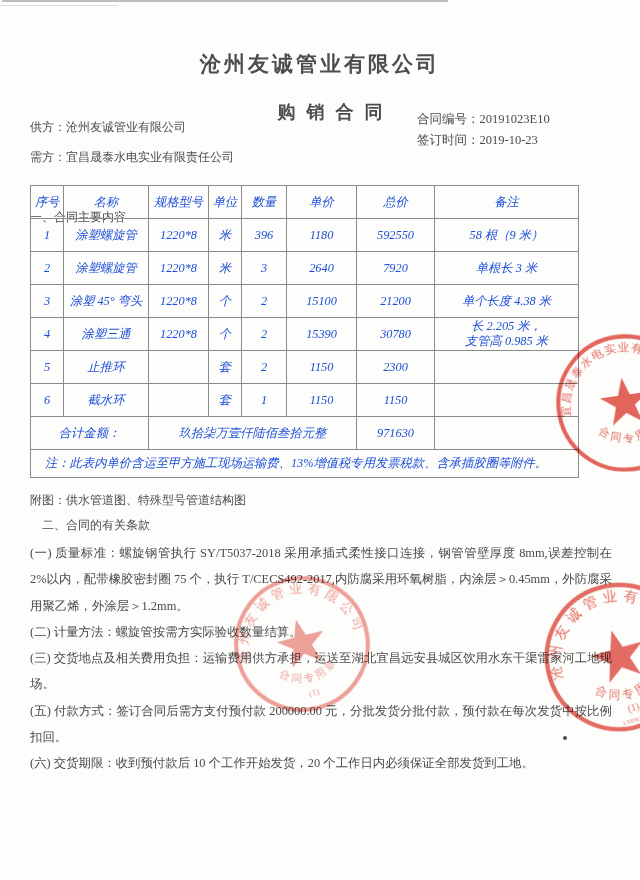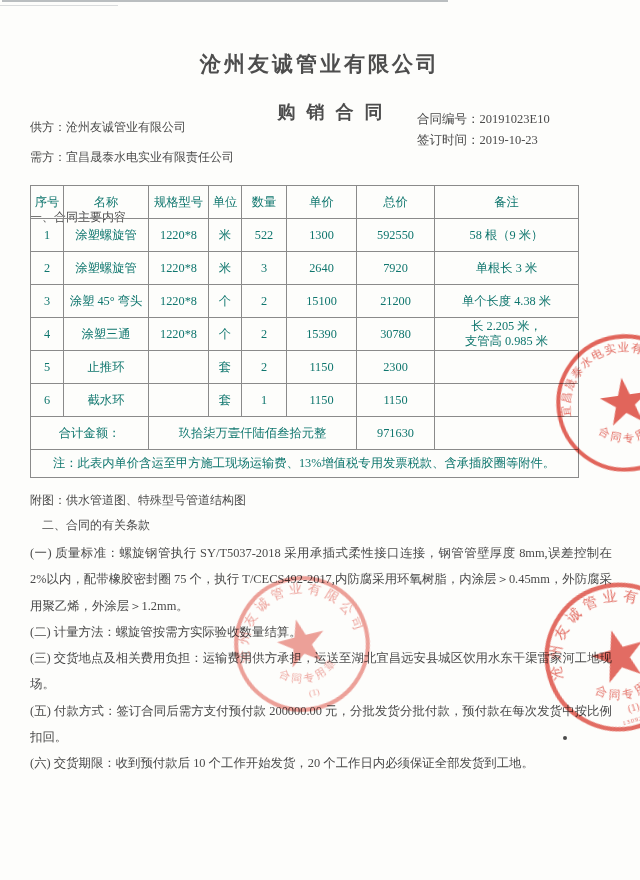--- a/index.html
+++ b/index.html
@@ -28,30 +28,30 @@
   .meta-block{position:absolute;top:109px;left:417px;font-size:12.5px;line-height:20.5px;color:#4a4a4a;}
   .meta-block p{margin:0;}
   .section-title{font-weight:400;}
   .section1-title{top:165px;left:30px;margin-top:44px;}
   .attachment-line{top:492px;left:30px;}
   .section2-title{top:517px;left:30px;margin-left:12px;}
 
   table.items{
     position:absolute;top:185px;left:30px;width:548px;
     border-collapse:collapse;table-layout:fixed;
-    font-size:12.3px;color:#0f766e;
+    font-size:12.3px;color:#1d4ed8;font-style:italic;
   }
   table.items td,table.items th{
     border:1px solid #8a8a8a;
     text-align:center;vertical-align:middle;
     font-weight:400;padding:0 2px;
     height:32px;overflow:hidden;
   }
   table.items .remark-cell{white-space:pre-line;line-height:15px;}
-  table.items .note-cell{text-align:left;height:27px;padding-left:22px;}
+  table.items .note-cell{text-align:left;height:27px;padding-left:14px;}
 
   .clauses{position:absolute;top:540px;left:30px;width:582px;
     font-size:12.4px;line-height:26.3px;color:#4a4a4a;text-align:justify;}
   .clauses p{margin:0;}
   .clauses p.hang{padding-left:33px;text-indent:-33px;}
 
   .stamp{position:absolute;mix-blend-mode:multiply;filter:blur(.3px);}
   .stamp-buyer{left:552px;top:330px;width:146px;height:146px;transform:rotate(-8deg);opacity:.82;}
   .stamp-supplier-center{left:230px;top:572px;width:144px;height:144px;transform:rotate(-14deg);opacity:.5;}
   .stamp-supplier-right{left:540px;top:578px;width:158px;height:158px;transform:rotate(-16deg);opacity:.78;}
@@ -100,22 +100,22 @@
         <th>总价</th>
         <th>备注</th>
       </tr>
     </thead>
     <tbody>
       <tr>
         <td>1</td>
         <td>涂塑螺旋管</td>
         <td>1220*8</td>
         <td>米</td>
-        <td>522</td>
-        <td>1300</td>
+        <td>396</td>
+        <td>1180</td>
         <td>592550</td>
         <td class="remark-cell">58 根（9 米）</td>
       </tr>
       <tr>
         <td>2</td>
         <td>涂塑螺旋管</td>
         <td>1220*8</td>
         <td>米</td>
         <td>3</td>
         <td>2640</td>

